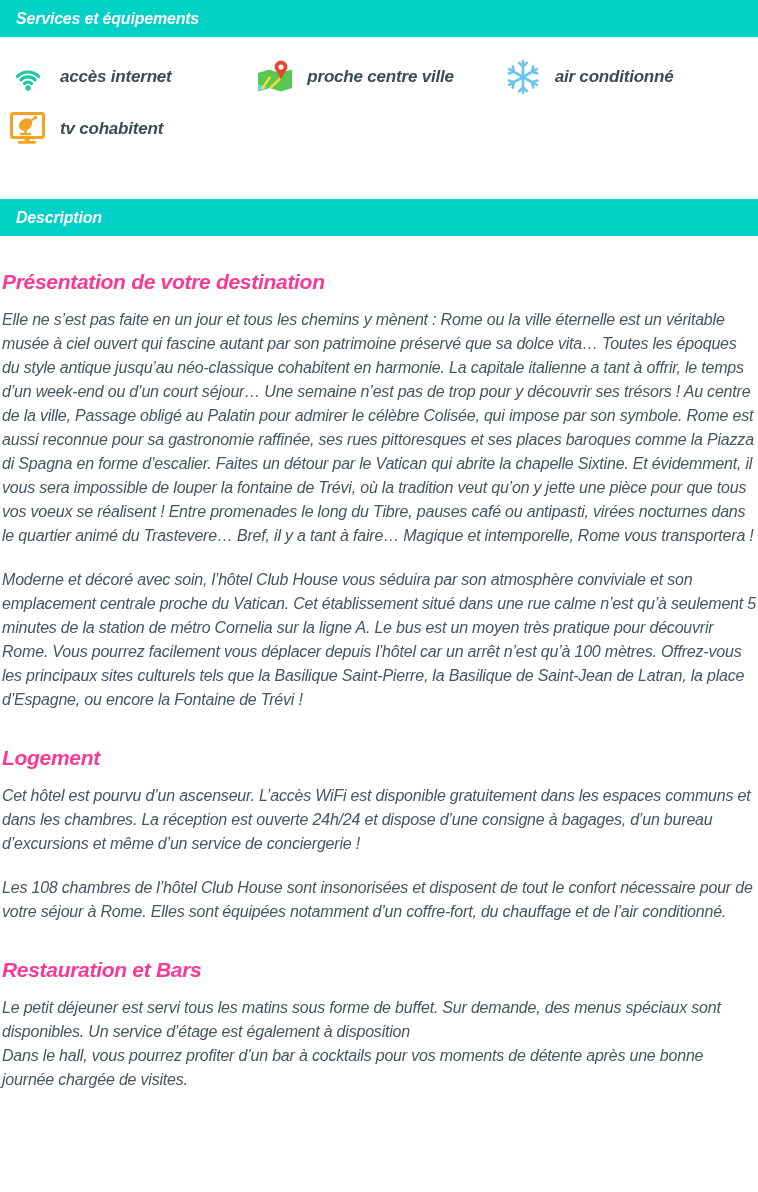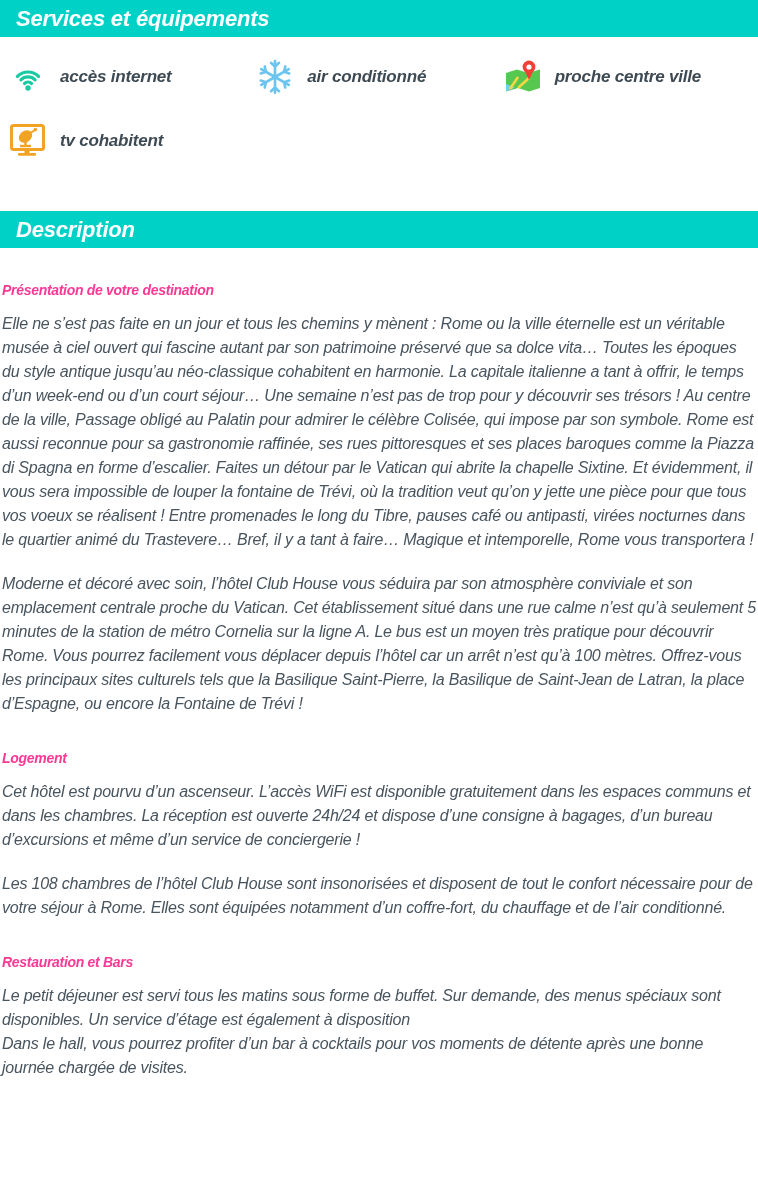--- a/index.html
+++ b/index.html
@@ -14,29 +14,29 @@
     font-family: "Liberation Sans", sans-serif;
     font-style: italic;
   }
   .section-bar {
     height: 37px;
     background: var(--teal_bar, #00d1c7);
     color: #ffffff;
     display: flex;
     align-items: center;
     padding-left: 16px;
-    font-size: 22px;
+    font-size: 16px;
     font-weight: bold;
     letter-spacing: -0.2px;
   }
   .services-grid {
     display: grid;
     grid-template-columns: 1fr 1fr 1fr;
     padding: 20px 8px 50px 8px;
-    row-gap: 24px;
+    row-gap: 12px;
   }
   .service-item {
     display: flex;
     align-items: center;
     gap: 12px;
     color: var(--label_text, #3e4a53);
     font-weight: bold;
     font-size: 17px;
     letter-spacing: -0.2px;
   }
@@ -49,21 +49,21 @@
     flex: 0 0 auto;
   }
   .icon-wifi   { color: var(--wifi_green, #18c9a2); }
   .icon-snow   { color: var(--snowflake_blue, #6cc4ef); }
   .icon-tv     { color: var(--tv_orange, #f2a324); }
   .description-body {
     padding: 0 2px;
   }
   .section-heading {
     color: var(--heading_pink, #fa3996);
-    font-size: 14px;
+    font-size: 21px;
     font-weight: bold;
     letter-spacing: -0.3px;
     margin: 34px 0 14px 0;
   }
   .body-text {
     color: var(--body_text, #48545e);
     font-size: 16px;
     line-height: 24px;
     letter-spacing: -0.2px;
     margin: 0 0 20px 0;
@@ -83,20 +83,35 @@
   <div class="service-item">
     <span class="service-icon icon-wifi">
       <svg width="38" height="34" viewBox="0 0 38 34" fill="none">
         <path d="M8.4 16.4 A15 15 0 0 1 29.6 16.4" stroke="currentColor" stroke-width="3.2" stroke-linecap="round"></path>
         <path d="M11.9 19.9 A10 10 0 0 1 26.1 19.9" stroke="currentColor" stroke-width="3.2" stroke-linecap="round"></path>
         <path d="M15.5 23.5 A5 5 0 0 1 22.5 23.5" stroke="currentColor" stroke-width="3.2" stroke-linecap="round"></path>
         <circle cx="19" cy="28" r="2.7" fill="currentColor"></circle>
       </svg>
     </span>
     <span>accès internet</span>
+  </div>
+
+  <div class="service-item">
+    <span class="service-icon">
+      <svg width="38" height="38" viewBox="0 0 38 38">
+        <path d="M2 15 L13 11.5 L24 15 L36 11.5 L36 30 L25 33.5 L14 30 L2 33.5 Z" fill="var(--map_green, #57c84f)"></path>
+        <path d="M2 26 L11 29.5 L2 33.5 Z" fill="var(--map_blue, #6fd0ee)"></path>
+        <path d="M6 31 L14 19" stroke="var(--road_yellow, #f7d842)" stroke-width="2.6" fill="none"></path>
+        <path d="M14 30 L25 20" stroke="var(--road_yellow, #f7d842)" stroke-width="2.6" fill="none"></path>
+        <path d="M20.6 12.4 L29.4 12.4 L25 22 Z" fill="var(--pin_red, #ef4136)"></path>
+        <circle cx="25" cy="9" r="6.4" fill="var(--pin_red, #ef4136)"></circle>
+        <circle cx="25" cy="9" r="2.6" fill="#ffffff"></circle>
+      </svg>
+    </span>
+    <span>proche centre ville</span>
   </div>
 
   <div class="service-item">
     <span class="service-icon icon-snow">
       <svg width="38" height="38" viewBox="0 0 36 36" fill="none" stroke="currentColor" stroke-width="2.5" stroke-linecap="round">
         <g transform="rotate(0 18 18)">
             <line x1="18" y1="18" x2="18" y2="3"></line>
             <line x1="18" y1="8" x2="14.2" y2="4.6"></line>
             <line x1="18" y1="8" x2="21.8" y2="4.6"></line>
           </g>
@@ -121,35 +136,20 @@
             <line x1="18" y1="8" x2="21.8" y2="4.6"></line>
           </g>
         <g transform="rotate(300 18 18)">
             <line x1="18" y1="18" x2="18" y2="3"></line>
             <line x1="18" y1="8" x2="14.2" y2="4.6"></line>
             <line x1="18" y1="8" x2="21.8" y2="4.6"></line>
           </g>
       </svg>
     </span>
     <span>air conditionné</span>
-  </div>
-
-  <div class="service-item">
-    <span class="service-icon">
-      <svg width="38" height="38" viewBox="0 0 38 38">
-        <path d="M2 15 L13 11.5 L24 15 L36 11.5 L36 30 L25 33.5 L14 30 L2 33.5 Z" fill="var(--map_green, #57c84f)"></path>
-        <path d="M2 26 L11 29.5 L2 33.5 Z" fill="var(--map_blue, #6fd0ee)"></path>
-        <path d="M6 31 L14 19" stroke="var(--road_yellow, #f7d842)" stroke-width="2.6" fill="none"></path>
-        <path d="M14 30 L25 20" stroke="var(--road_yellow, #f7d842)" stroke-width="2.6" fill="none"></path>
-        <path d="M20.6 12.4 L29.4 12.4 L25 22 Z" fill="var(--pin_red, #ef4136)"></path>
-        <circle cx="25" cy="9" r="6.4" fill="var(--pin_red, #ef4136)"></circle>
-        <circle cx="25" cy="9" r="2.6" fill="#ffffff"></circle>
-      </svg>
-    </span>
-    <span>proche centre ville</span>
   </div>
 
   <div class="service-item">
     <span class="service-icon icon-tv">
       <svg width="38" height="36" viewBox="0 0 38 36" fill="none">
         <rect x="2.5" y="2.5" width="32" height="24" rx="2" fill="#ffffff" stroke="currentColor" stroke-width="3"></rect>
         <ellipse cx="16.5" cy="13.5" rx="7.2" ry="5.6" transform="rotate(-38 16.5 13.5)" fill="currentColor"></ellipse>
         <line x1="17" y1="13" x2="26" y2="7" stroke="currentColor" stroke-width="2"></line>
         <circle cx="26.4" cy="6.6" r="1.8" fill="currentColor"></circle>
         <line x1="16.5" y1="18" x2="16.5" y2="22.5" stroke="currentColor" stroke-width="2.4"></line>

